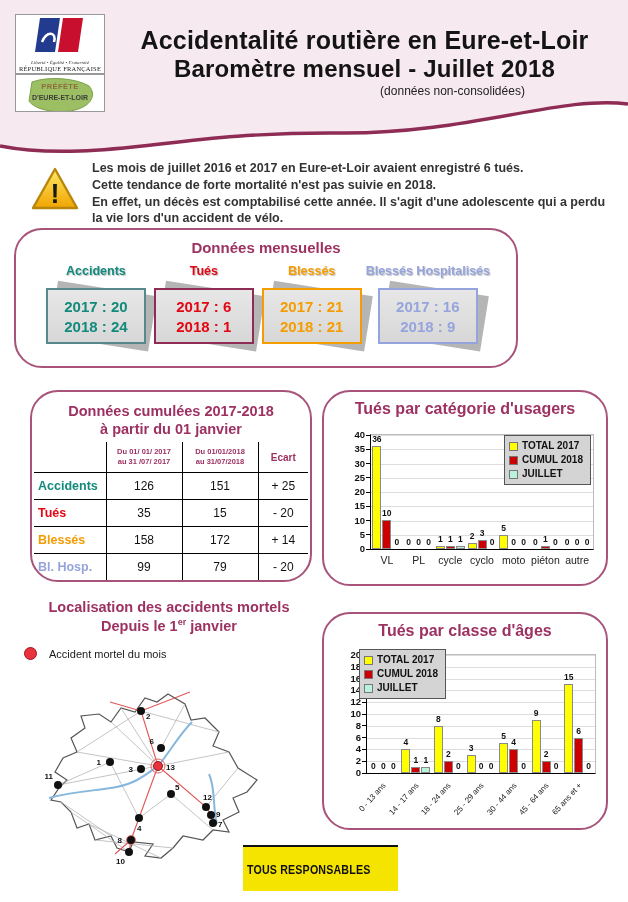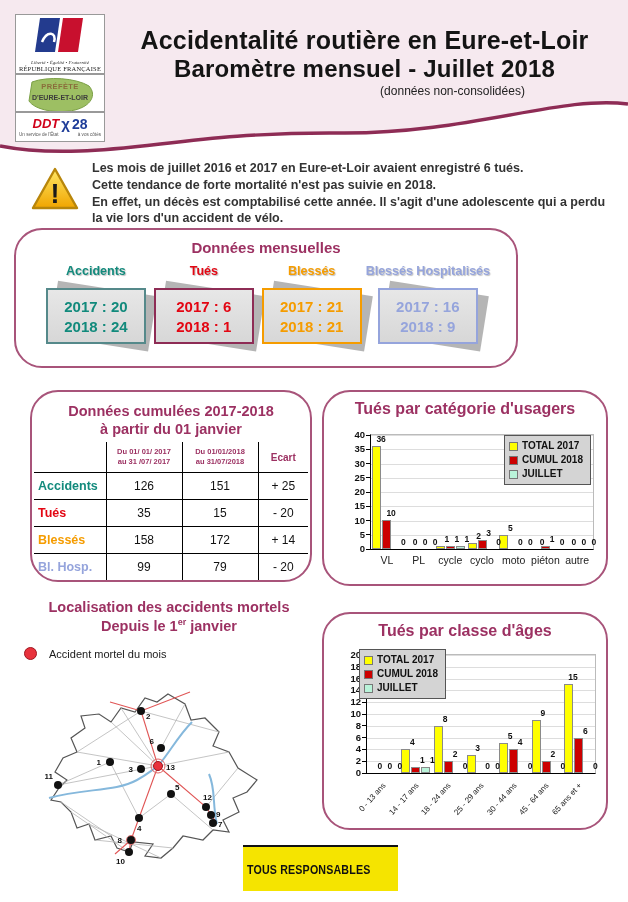--- a/index.html
+++ b/index.html
@@ -66,21 +66,21 @@
   .chartbox1 { top:390px; left:322px; width:286px; height:196px; }
   .chartbox2 { top:612px; left:322px; width:286px; height:218px; }
   .chart-title { text-align:center; font-size:16px; font-weight:bold; color:#9c3162; margin-top:8px; }
   .plot { position:absolute; background:#fff; border:1px solid #bbb; border-left:1.5px solid #000; border-bottom:1.5px solid #000; }
   .chartbox1 .plot { left:46px; top:42px; width:224px; height:116px; }
   .chartbox2 .plot { left:42px; top:40px; width:230px; height:120px; }
   .gridline { position:absolute; left:0; right:0; height:1px; background:#ddd; z-index:0; }
   .ticklab { position:absolute; font-size:9.5px; font-weight:bold; width:26px; text-align:right; left:-32px; color:#111; }
   .tickmark { position:absolute; width:4px; height:1px; background:#000; left:-5px; }
   .bar { position:absolute; bottom:0; z-index:2; border:1px solid #8a8a8a; }
-  .vallab { position:absolute; font-size:8.5px; font-weight:bold; color:#111; text-align:right; z-index:3; }
+  .vallab { position:absolute; font-size:8.5px; font-weight:bold; color:#111; text-align:center; z-index:3; }
   .xlab { position:absolute; font-size:10.5px; color:#222; text-align:center; }
   .xlab-rot { position:absolute; font-size:8px; color:#222; width:62px; text-align:right;
               transform:rotate(-48deg); transform-origin:100% 0; }
   .legend { position:absolute; background:#d4d4d4; border:1px solid #555; padding:3px 7px 3px 4px;
             font-size:10px; font-weight:bold; color:#111; z-index:6; }
   .legend-row { display:flex; align-items:center; gap:4px; line-height:1.4; white-space:nowrap; }
   .swatch { width:9px; height:9px; display:inline-block; border:1px solid #777; }
 
   
   .map-title { position:absolute; top:598px; left:18px; width:302px; text-align:center;
@@ -119,31 +119,20 @@
       </svg>
       <div class="motto">Liberté • Égalité • Fraternité</div>
       <div class="republic">RÉPUBLIQUE FRANÇAISE</div>
     </div>
     <div class="logo-block logo-b">
       <svg class="blob" width="88" height="38" viewBox="0 0 88 38">
         <path d="M16,7 C32,1 60,3 73,11 C81,20 75,31 59,35 C40,39 19,35 13,26 Z" fill="#9dbf63" stroke="#7ba046" stroke-width="1"></path>
       </svg>
       <div class="t1">PRÉFÈTE</div>
       <div class="t2">D'EURE-ET-LOIR</div>
-    </div>
-    <div class="logo-block logo-c">
-      <div class="row1">
-        <span class="ddt">DDT</span>
-        <span class="dx">χ</span>
-        <span class="d28">28</span>
-      </div>
-      <div class="row2">
-        <span>Un service de l'État</span>
-        <span>à vos côtés</span>
-      </div>
     </div>
   </div>
 
   <div class="title-wrap">
     <div class="title1">Accidentalité routière en Eure-et-Loir</div>
     <div class="title2">Baromètre mensuel - Juillet 2018</div>
     <div class="subtitle">(données non-consolidées)</div>
   </div>
 
   <div class="warning">

